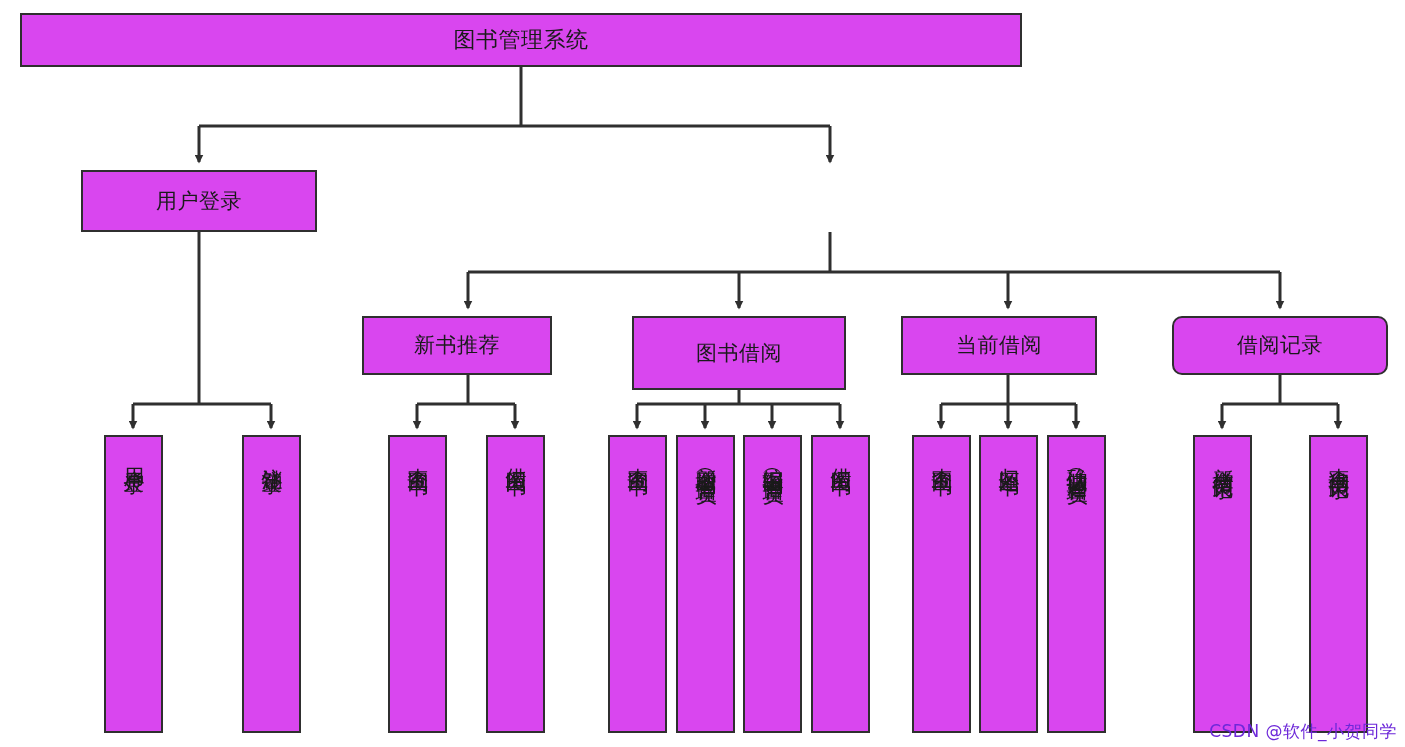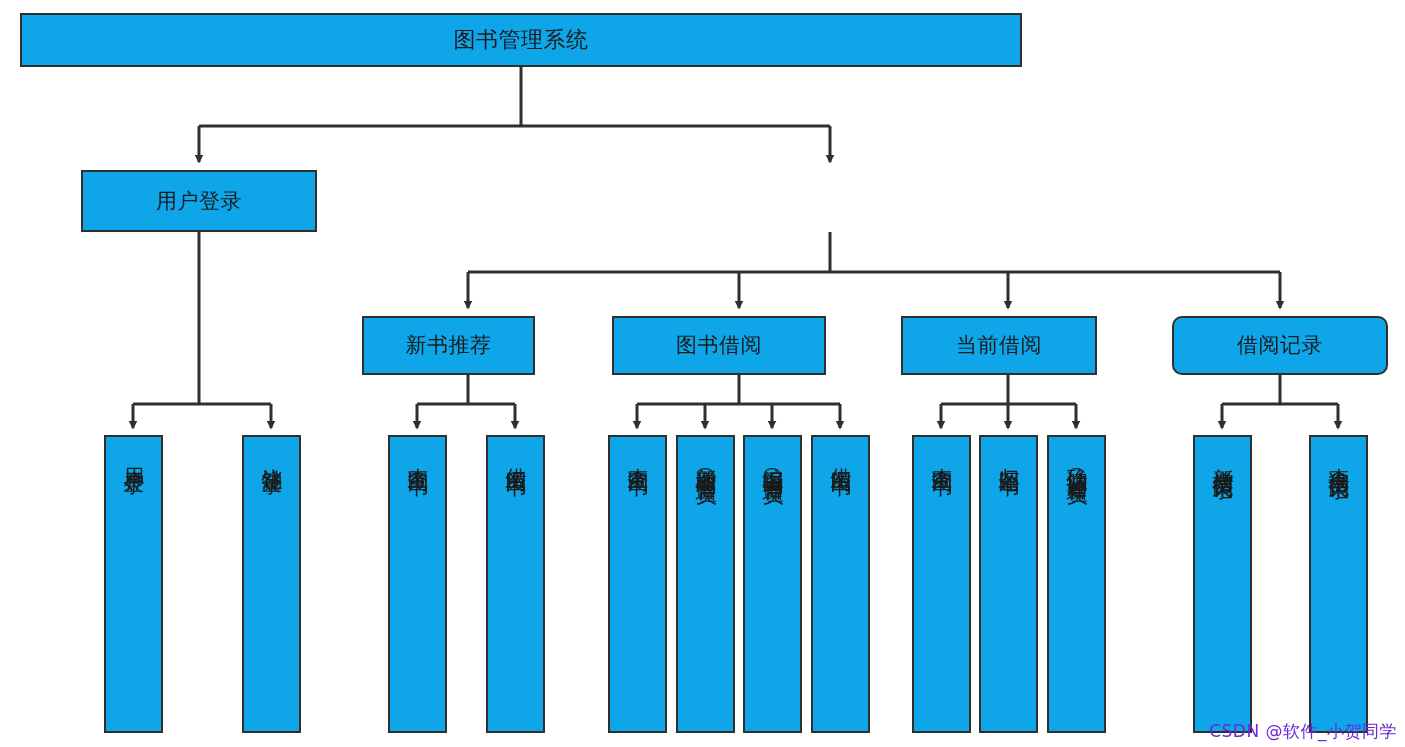--- a/index.html
+++ b/index.html
@@ -21,21 +21,21 @@
     position: absolute;
     left: 0;
     top: 0;
     width: 1405px;
     height: 747px;
   }
   .node-box {
     position: absolute;
     box-sizing: border-box;
     border: 2.5px solid #2f2f2f;
-    background: #0ea5e9;
+    background: #d946ef;
     display: flex;
     align-items: center;
     justify-content: center;
   }
   .node-label {
     color: #1a1a1a;
     text-align: center;
     line-height: 1.18;
     white-space: pre;
   }
@@ -126,24 +126,24 @@
   </svg>
 
   <div class="node-box node-root" style="left:20px; top:13px; width:1002px; height:54px;">
     <span class="node-label">图书管理系统</span>
   </div>
 
   <div class="node-box node-h" style="left:81px; top:170px; width:236px; height:62px;">
     <span class="node-label">用户登录</span>
   </div>
 
-  <div class="node-box node-h" style="left:362px; top:316px; width:173px; height:59px;">
+  <div class="node-box node-h" style="left:362px; top:316px; width:190px; height:59px;">
     <span class="node-label">新书推荐</span>
   </div>
-  <div class="node-box node-h" style="left:612px; top:316px; width:214px; height:59px;">
+  <div class="node-box node-h" style="left:632px; top:316px; width:214px; height:74px;">
     <span class="node-label">图书借阅</span>
   </div>
   <div class="node-box node-h" style="left:901px; top:316px; width:196px; height:59px;">
     <span class="node-label">当前借阅</span>
   </div>
   <div class="node-box node-h" style="left:1172px; top:316px; width:216px; height:59px;border-radius:10px;">
     <span class="node-label">借阅记录</span>
   </div>
 
   <div class="node-box node-v" style="left:104px; top:435px; width:59px; height:298px;">

